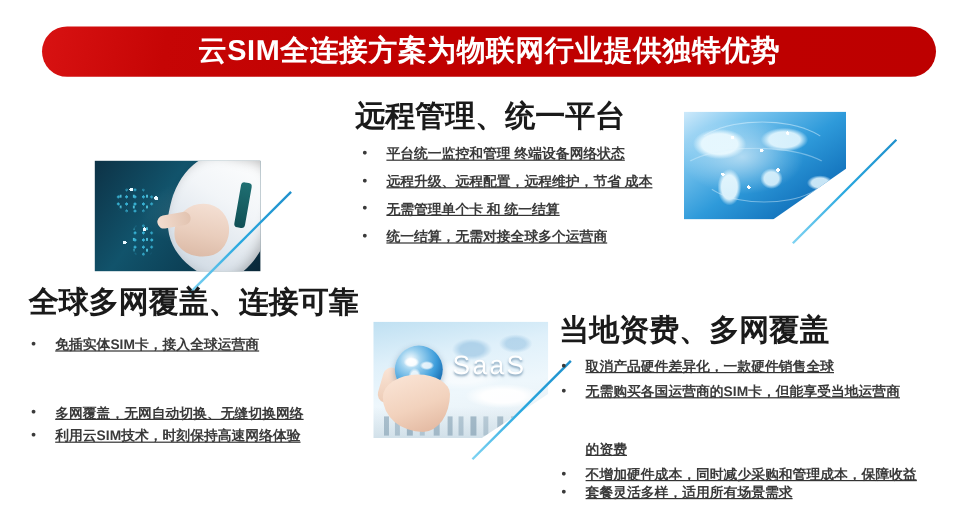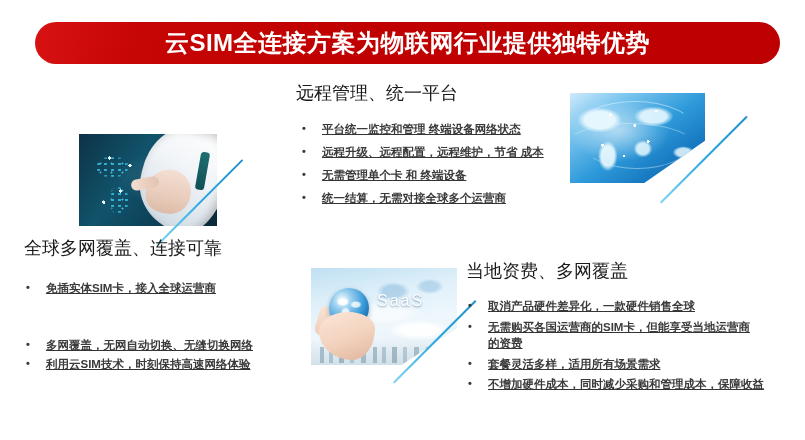--- a/index.html
+++ b/index.html
@@ -35,22 +35,22 @@
     font-size: 24px;
     font-weight: bold;
     letter-spacing: 0.5px;
     line-height: 1;
     white-space: nowrap;
   }
 
   
   .section-heading {
     position: absolute;
-    font-size: 18px;
-    font-weight: normal;
+    font-size: 25px;
+    font-weight: bold;
     color: #1a1a1a;
     line-height: 1.1;
     white-space: nowrap;
   }
 
   
   .bullet-list {
     position: absolute;
     list-style: none;
     margin: 0;
@@ -286,21 +286,21 @@
     width: 14px;
     height: 30px;
     background: linear-gradient(160deg, #fbe6d8 0%, #eccab4 100%);
     border-radius: 8px;
     transform: rotate(16deg);
   }
   .pic-saas .saas-text {
     position: absolute;
     left: 66px;
     top: 24px;
-    font-size: 16px;
+    font-size: 22px;
     letter-spacing: 2px;
     color: #ffffff;
     font-weight: normal;
     text-shadow: 0 1px 2px rgba(40,90,130,0.55);
     font-family: "Liberation Sans", "DejaVu Sans", sans-serif;
   }
   .pic-saas .skyline {
     position: absolute;
     left: 0;
     bottom: 0;
@@ -362,31 +362,31 @@
   <div class="globe"></div>
   <div class="palm"></div>
   <div class="saas-text">SaaS</div>
 </div>
 <div class="diag-line" style="left:393px; top:382px; width:116px;"></div>
 
 <div class="section-heading" style="left:296px; top:84px;">远程管理、统一平台</div>
 <ul class="bullet-list" style="left:300px; top:122px; width:290px;">
   <li class="bullet-item" style="margin-bottom:7px;">平台统一监控和管理 终端设备网络状态</li>
   <li class="bullet-item" style="margin-bottom:7px;">远程升级、远程配置，远程维护，节省 成本</li>
-  <li class="bullet-item" style="margin-bottom:7px;">无需管理单个卡 和 终端设备</li>
+  <li class="bullet-item" style="margin-bottom:7px;">无需管理单个卡 和 统一结算</li>
   <li class="bullet-item">统一结算，无需对接全球多个运营商</li>
 </ul>
 
 <div class="section-heading" style="left:24px; top:239px;">全球多网覆盖、连接可靠</div>
 <ul class="bullet-list" style="left:24px; top:281px; width:272px;">
   <li class="bullet-item" style="margin-bottom:12px;">免插实体SIM卡，接入全球运营商</li>
   <li class="bullet-item" style="margin-bottom:3px;margin-top:41px;">多网覆盖，无网自动切换、无缝切换网络</li>
   <li class="bullet-item">利用云SIM技术，时刻保持高速网络体验</li>
 </ul>
 
 <div class="section-heading" style="left:466px; top:262px;">当地资费、多网覆盖</div>
 <ul class="bullet-list" style="left:466px; top:299px; width:330px;">
   <li class="bullet-item" style="margin-bottom:5px;">取消产品硬件差异化，一款硬件销售全球</li>
   <li class="bullet-item">无需购买各国运营商的SIM卡，但能享受当地运营商</li>
-  <li class="bullet-item cont" style="margin-bottom:5px;">的资费</li>
+  <li class="bullet-item cont" style="margin-bottom:5px;margin-top:32px;">的资费</li>
+  <li class="bullet-item">不增加硬件成本，同时减少采购和管理成本，保障收益</li>
   <li class="bullet-item" style="margin-bottom:5px;">套餐灵活多样，适用所有场景需求</li>
-  <li class="bullet-item">不增加硬件成本，同时减少采购和管理成本，保障收益</li>
 </ul>
 
 </body></html>

